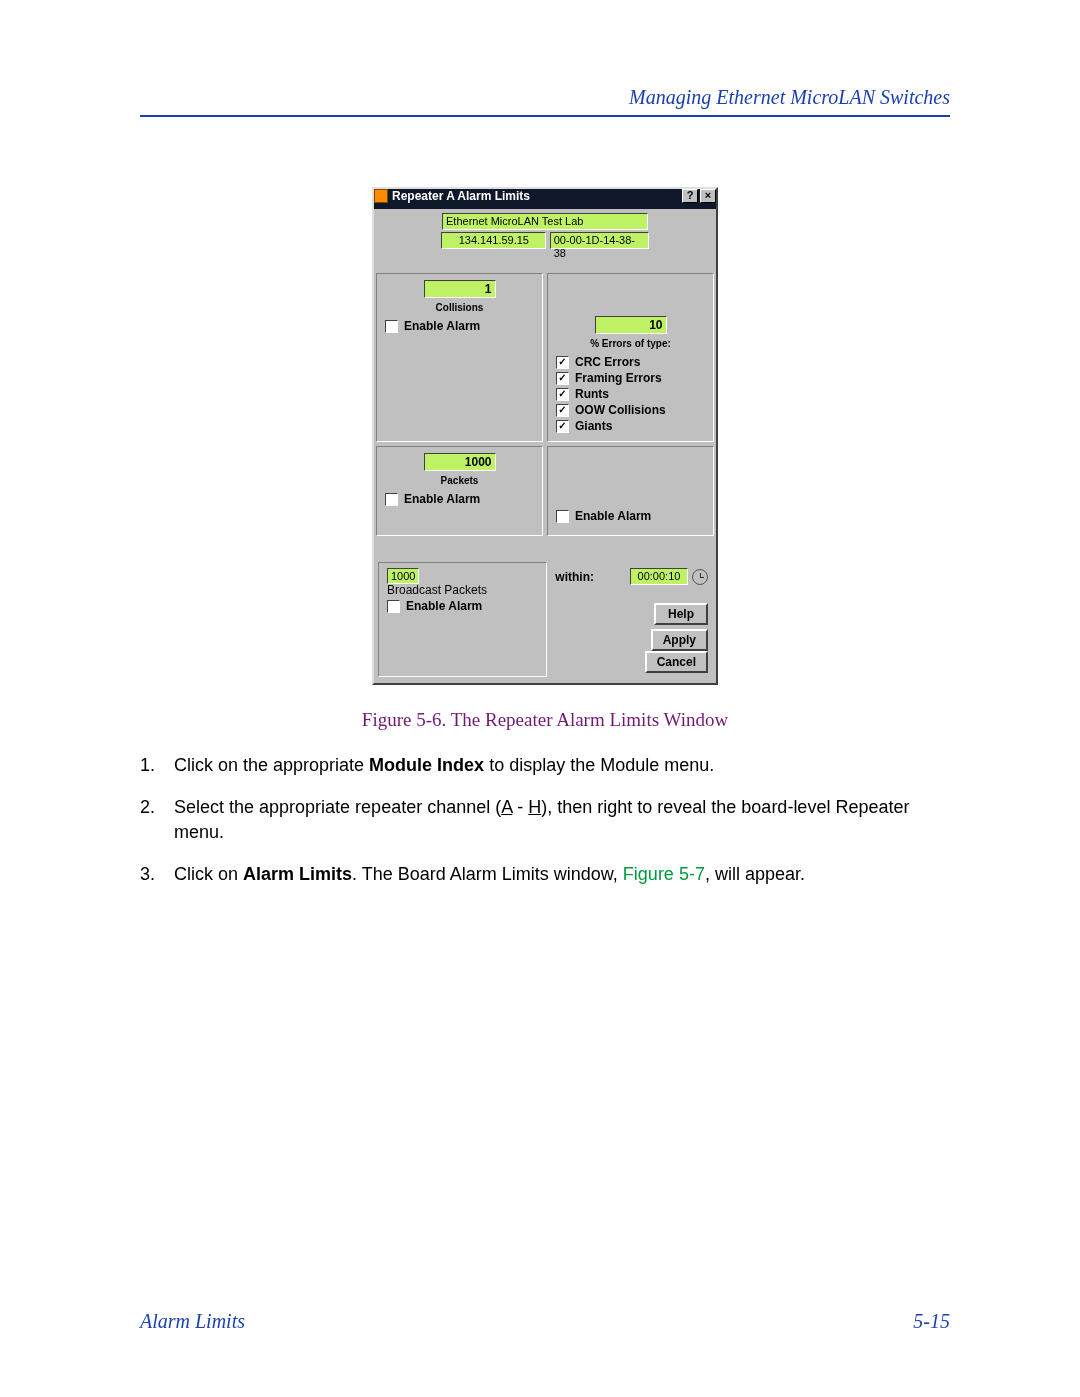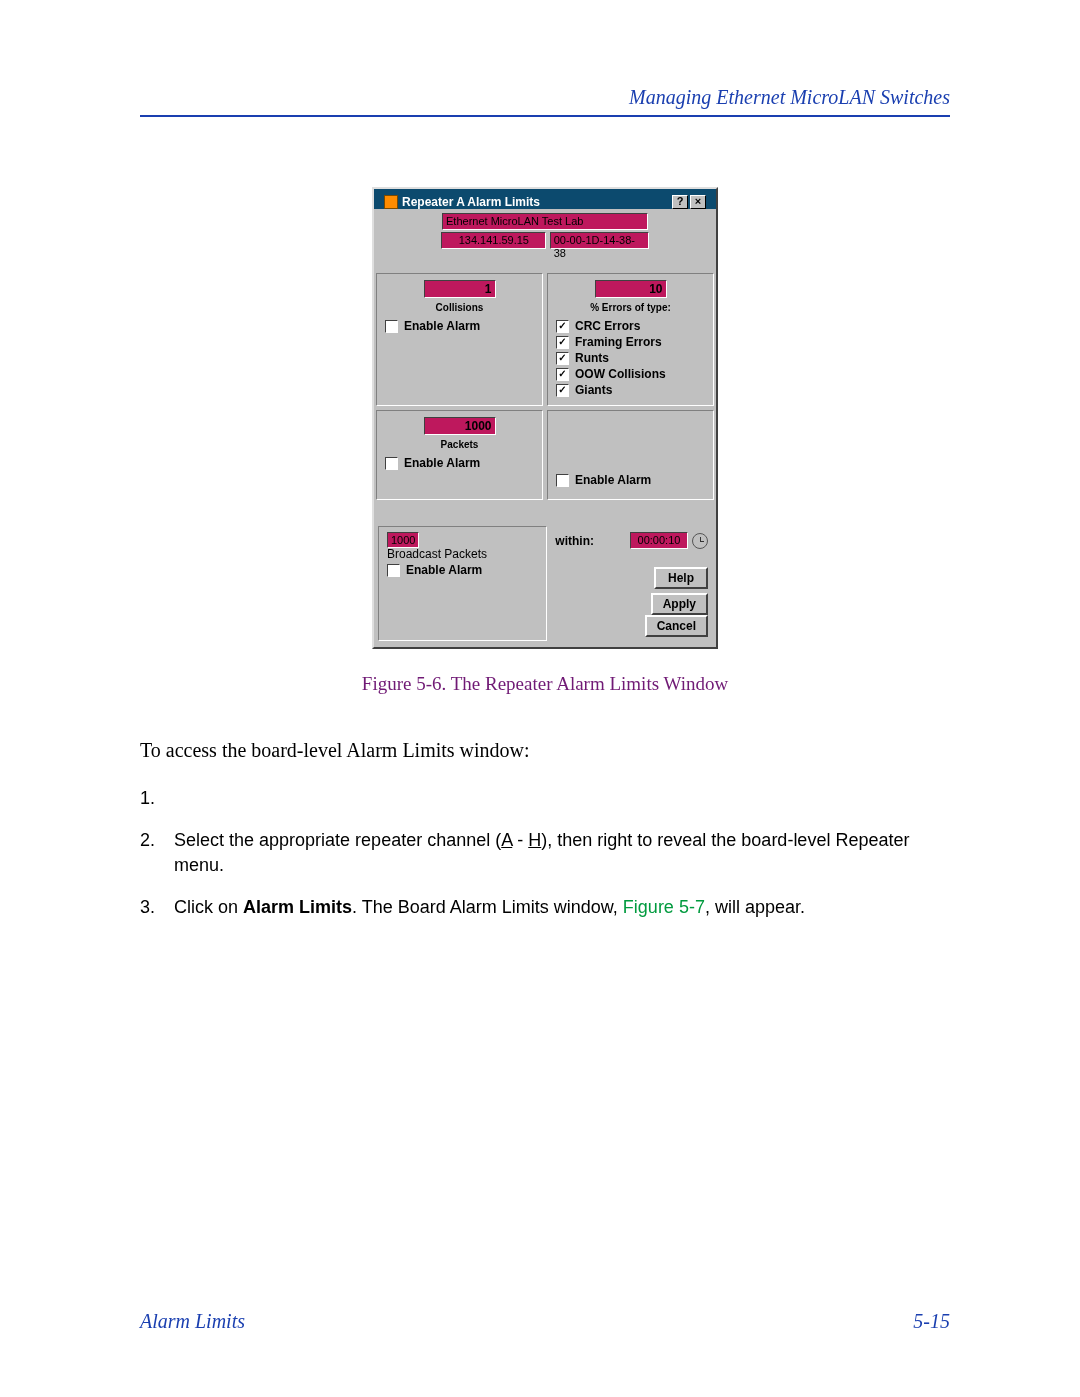--- a/index.html
+++ b/index.html
@@ -33,26 +33,26 @@
     background: #c0c0c0;
     border: 2px solid #c0c0c0;
     border-top-color: #dfdfdf; border-left-color: #dfdfdf;
     border-right-color: #404040; border-bottom-color: #404040;
     font-family: Tahoma, Arial, sans-serif;
     font-size: 12px;
     text-align: left;
     margin: 0 auto;
   }
   .titlebar {
-    background: #0c4a6e;
+    background: #0f172a;
     color: #fff;
     display: flex;
-    align-items: flex-end;
+    align-items: flex-start;
     height: 20px;
-    padding: 0 10px;
+    padding: 0 0;
     font-weight: bold;
     font-size: 12px;
   }
   .titlebar .t-icon {
     width: 14px; height: 14px;
     background: #ff8c00;
     margin-right: 4px;
     display: inline-block;
     border: 1px solid #7a4a00;
   }
@@ -65,21 +65,21 @@
     margin-left: 2px;
     font-family: Arial, sans-serif;
     font-size: 11px;
     font-weight: bold;
     color: #000;
     text-align: center;
     line-height: 11px;
   }
 
   .sunken {
-    background: #be185d;
+    background: #bef264;
     border: 1px solid #808080;
     border-top-color: #404040; border-left-color: #404040;
     border-right-color: #fff; border-bottom-color: #fff;
     height: 17px;
     font-size: 11px;
     padding: 1px 3px;
     line-height: 13px;
     font-family: Tahoma, Arial, sans-serif;
     color: #000;
   }
@@ -137,21 +137,21 @@
     border: 1px solid #808080;
     border-top-color: #404040; border-left-color: #404040;
     border-right-color: #fff; border-bottom-color: #fff;
     font-size: 10px;
     line-height: 10px;
     text-align: center;
     font-family: Arial, sans-serif;
     color: #000;
   }
   .panel.right .chk { font-weight: bold; }
-  .panel.right .num-field { width: 72px; }
+  .panel.right .num-field { width: 72px; margin-top: 36px; }
 
   .bottom-row { display: flex; gap: 4px; margin-top: 26px; padding: 0 2px 4px 2px; }
   .bottom-left {
     flex: 1;
     border: 1px solid #808080;
     border-right-color: #fff; border-bottom-color: #fff;
     padding: 6px 8px 10px 8px;
   }
   .bottom-right {
     flex: 1;
@@ -340,25 +340,27 @@
               <span class="btn">Cancel</span>
             </div>
           </div>
         </div>
       </div>
     </div>
 
     <div class="fig-caption">Figure 5-6. The Repeater Alarm Limits Window</div>
   </div>
 
-  <div class="body-text">To access the board-level Alarm Limits window:</div>
 
   <div class="steps">
     <div class="step">
       <div class="num">1.</div>
+      <div>
+        <span>Click on the appropriate </span><b>Module Index</b><span> to display the Module menu.</span>
+      </div>
     </div>
     <div class="step">
       <div class="num">2.</div>
       <div>
         <span>Select the appropriate repeater channel (</span><span class="ul">A</span><span> - </span><span class="ul">H</span><span>), then right to reveal the board-level Repeater menu.</span>
       </div>
     </div>
     <div class="step">
       <div class="num">3.</div>
       <div>

